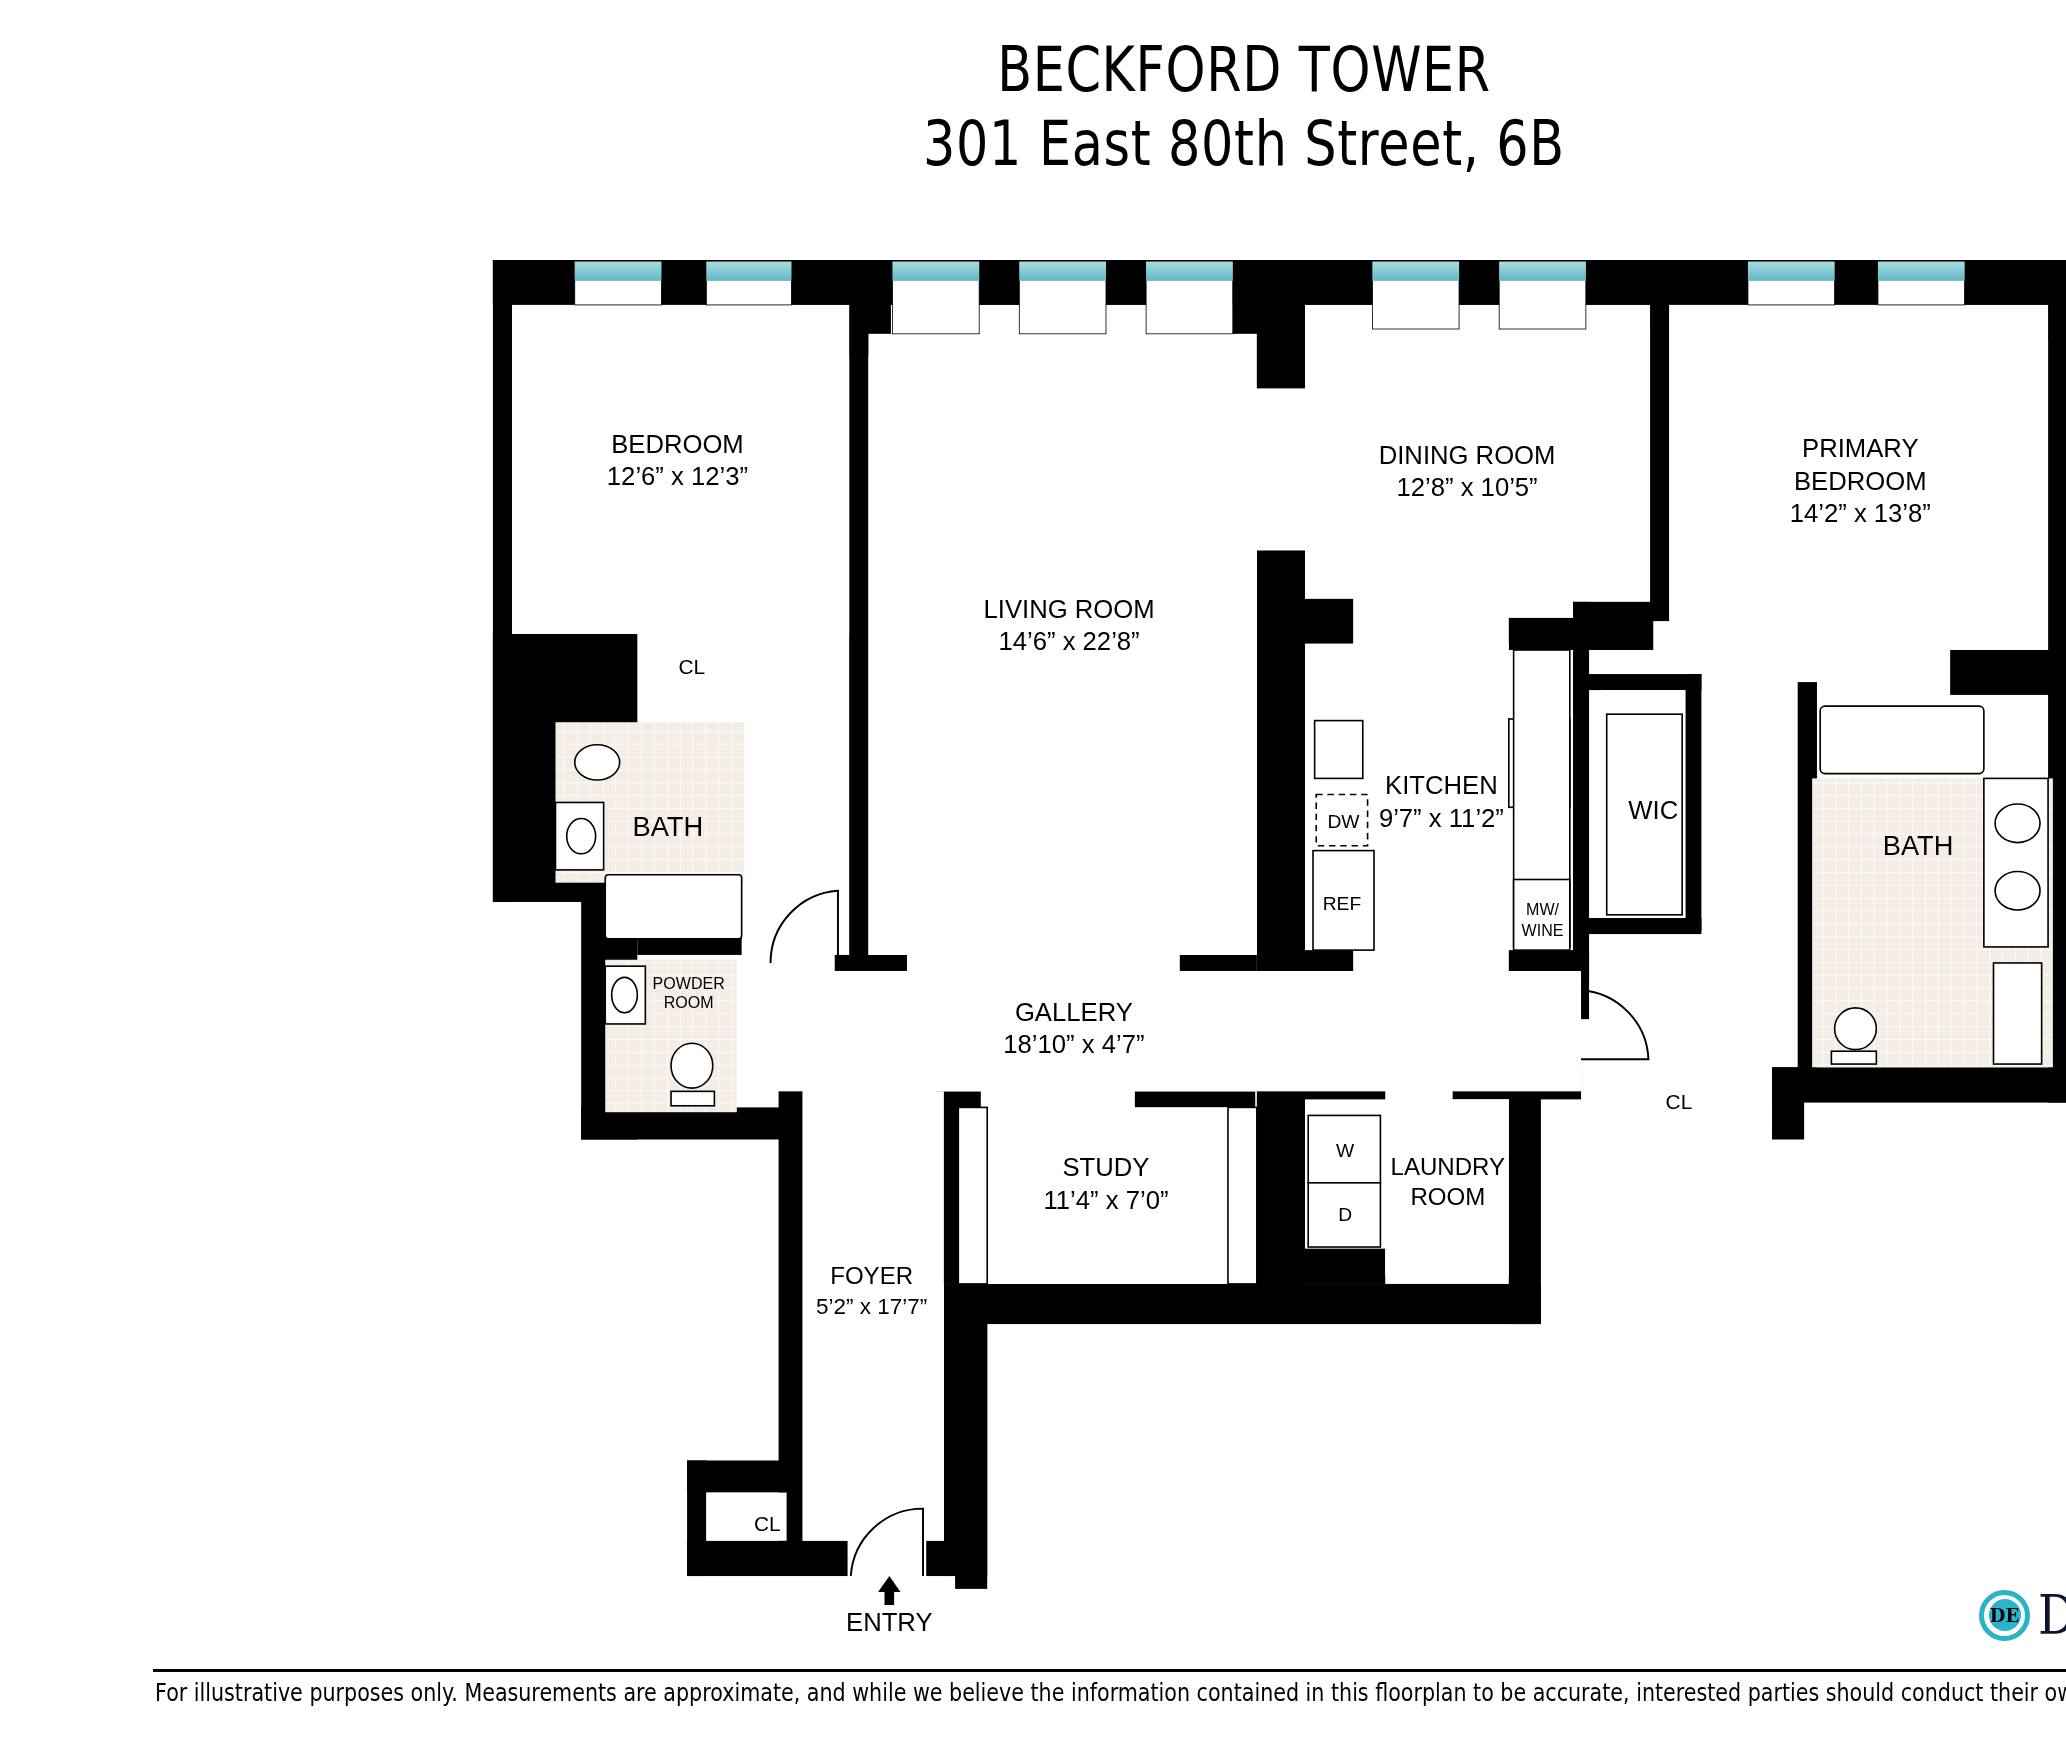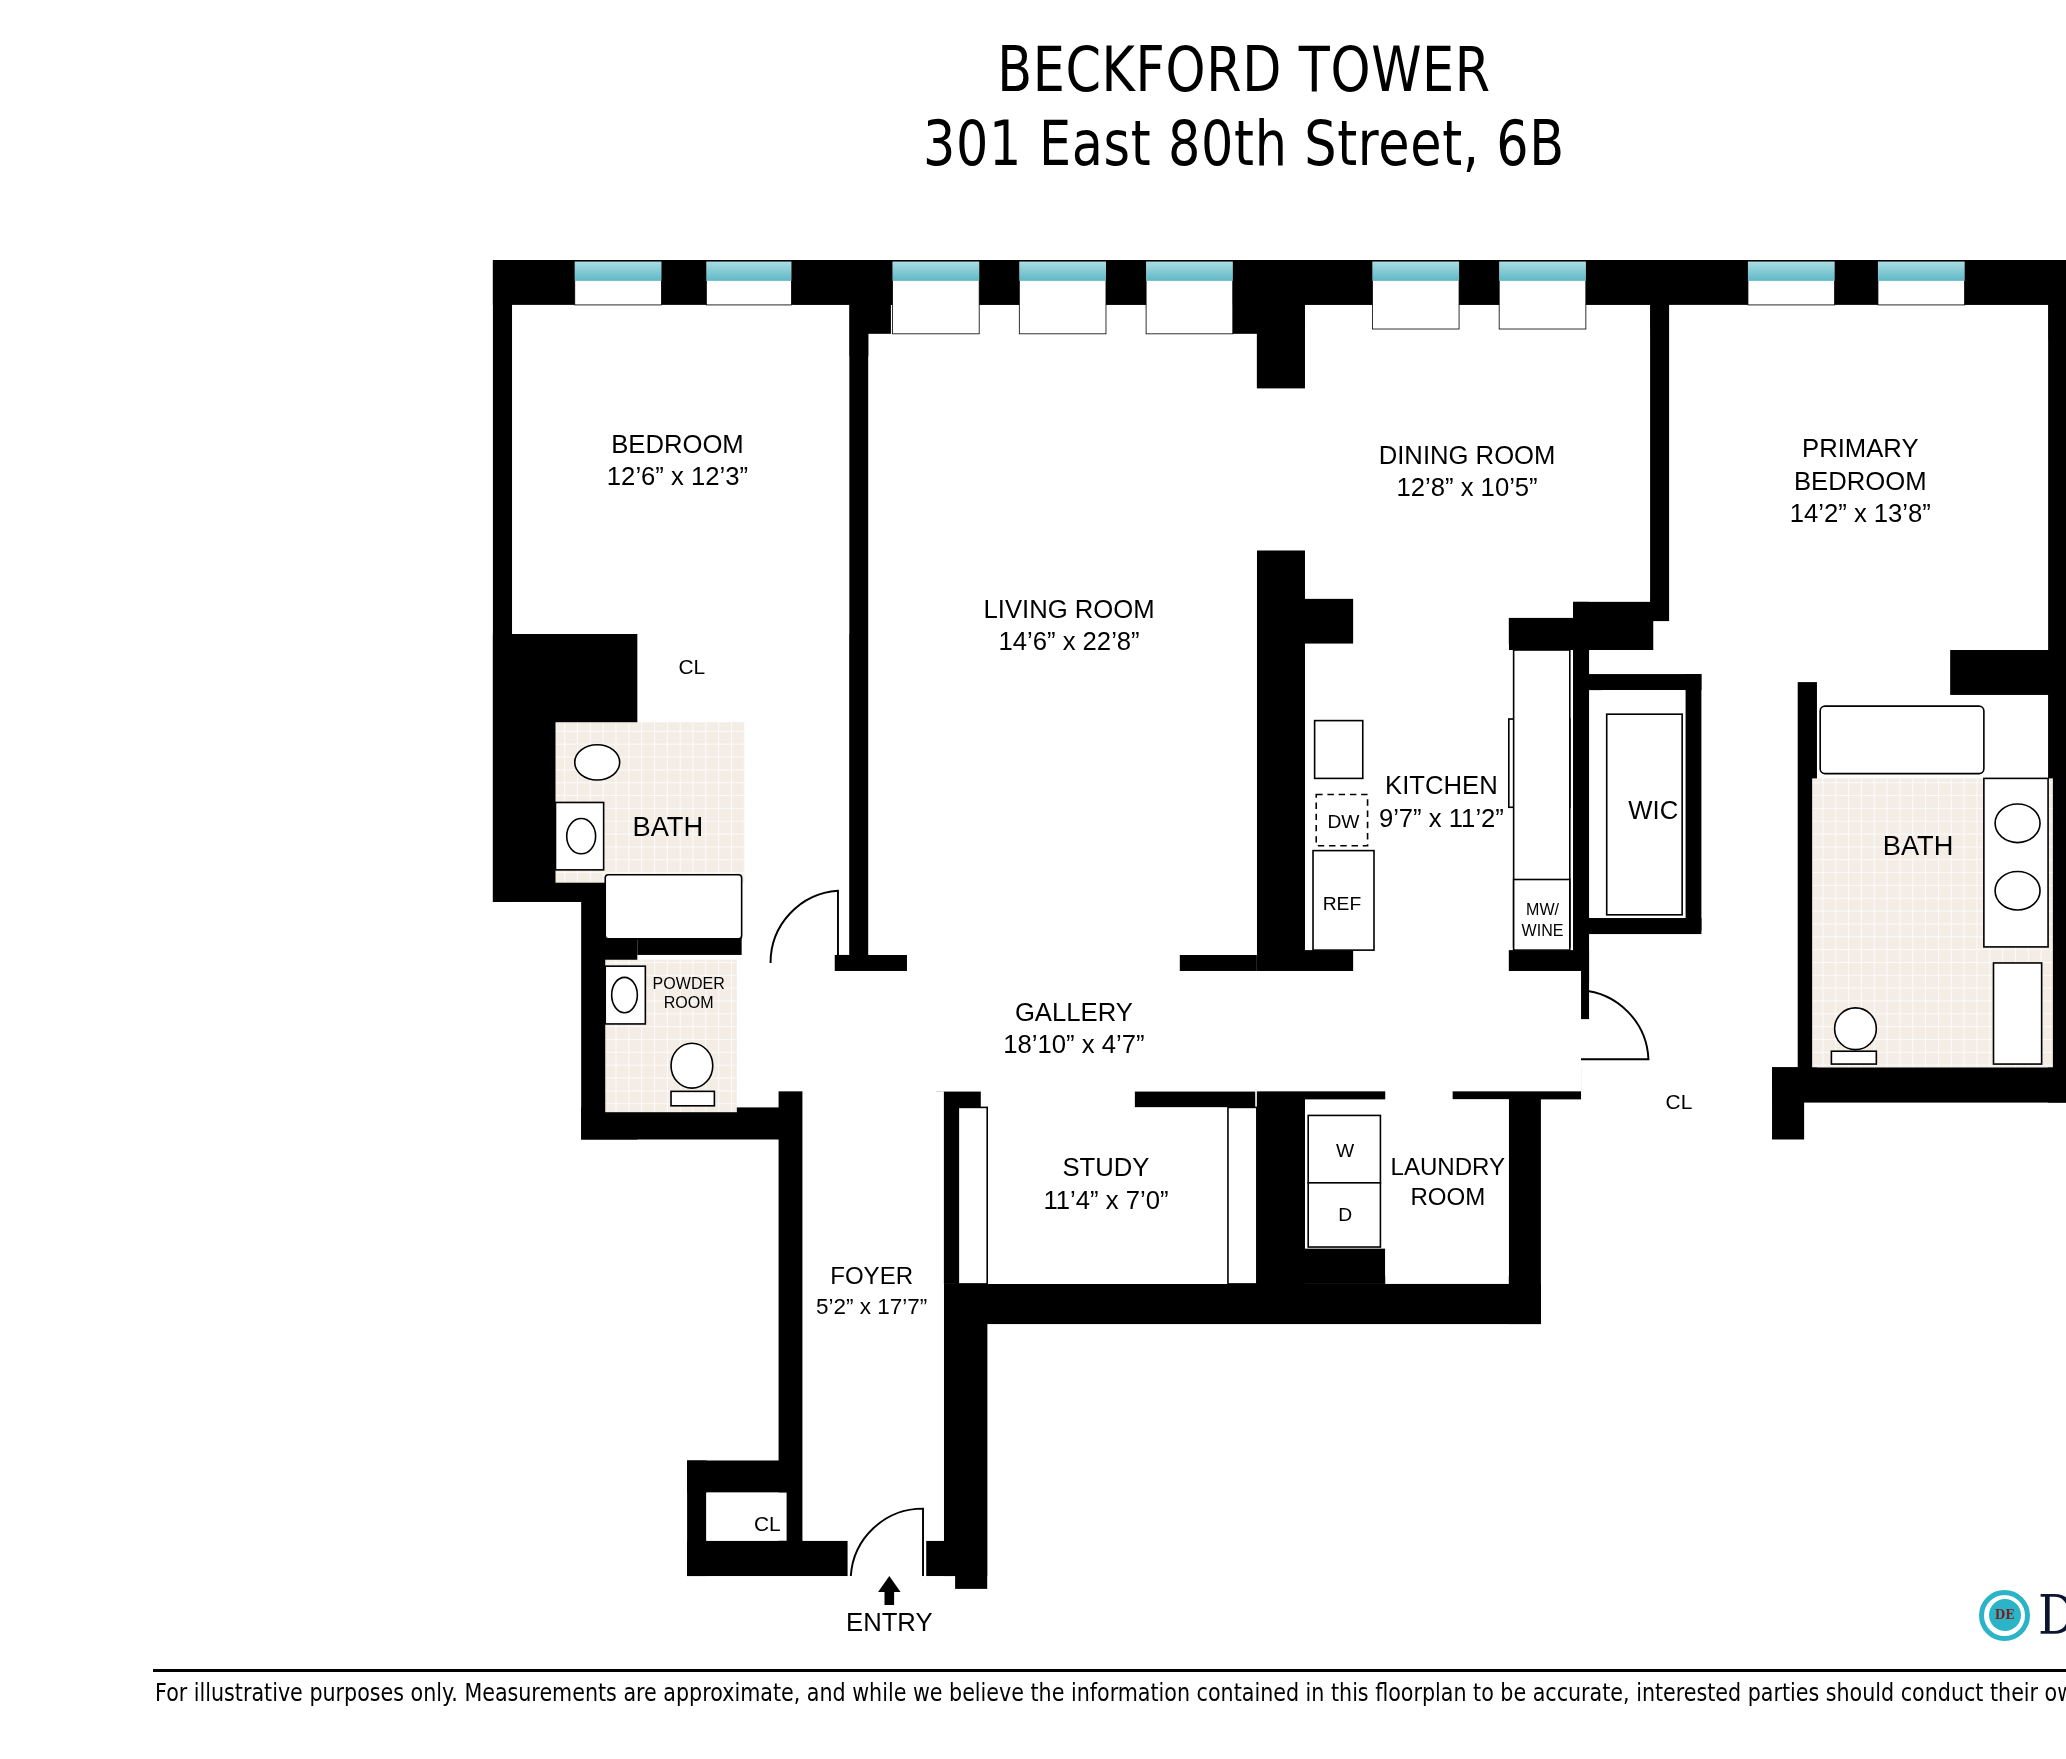--- a/index.html
+++ b/index.html
@@ -6,21 +6,21 @@
   body { width:2488px; height:1759px; position:relative; overflow:hidden; font-family:"Liberation Sans", sans-serif; }
   .title { position:absolute; left:0; width:2488px; text-align:center; color:#000; font-family:"DejaVu Sans", sans-serif; letter-spacing:0.8px; }
   .title.l1 { top:33px; font-size:62px; transform:scaleX(0.82); }
   .title.l2 { top:107px; font-size:62px; transform:scaleX(0.82); }
   svg.plan { position:absolute; left:0; top:0; }
   .lbl { font-family:"Liberation Sans", sans-serif; fill:#000; text-anchor:middle; }
   .footer-rule { position:absolute; left:153px; top:1669px; width:2302px; height:2.9px; background:#000; }
   .disclaimer { position:absolute; left:155px; top:1679px; font-size:24px; font-family:"DejaVu Sans", sans-serif; color:#000; white-space:nowrap; transform-origin:left top; transform:scaleX(0.86); }
   .logo { position:absolute; left:1979px; top:1583px; display:flex; align-items:center; }
   .logo-mark { width:51px; height:51px; border-radius:50%; border:5.8px solid #2bb3c8; box-sizing:border-box; display:flex; align-items:center; justify-content:center; position:relative; }
-  .logo-mark .inner { width:32px; height:32px; border-radius:50%; background:#2bb3c8; display:flex; align-items:center; justify-content:center; color:#7f1d1d; font-family:"DejaVu Serif", serif; font-size:12px; font-weight:bold; }
+  .logo-mark .inner { width:32px; height:32px; border-radius:50%; background:#2bb3c8; display:flex; align-items:center; justify-content:center; color:#000000; font-family:"DejaVu Serif", serif; font-size:18px; font-weight:bold; }
   .logo-text { margin-left:8.3px; font-family:"DejaVu Serif", serif; font-size:55px; color:#0c1530; letter-spacing:-2.5px; transform:scaleX(0.86); transform-origin:left center; }
 </style>
 </head>
 <body>
 
 <div class="title l1">BECKFORD TOWER</div>
 <div class="title l2">301 East 80th Street, 6B</div>
 
 <svg class="plan" width="2488" height="1759" viewBox="0 0 1550 1096" xmlns="http://www.w3.org/2000/svg">
   <defs>

